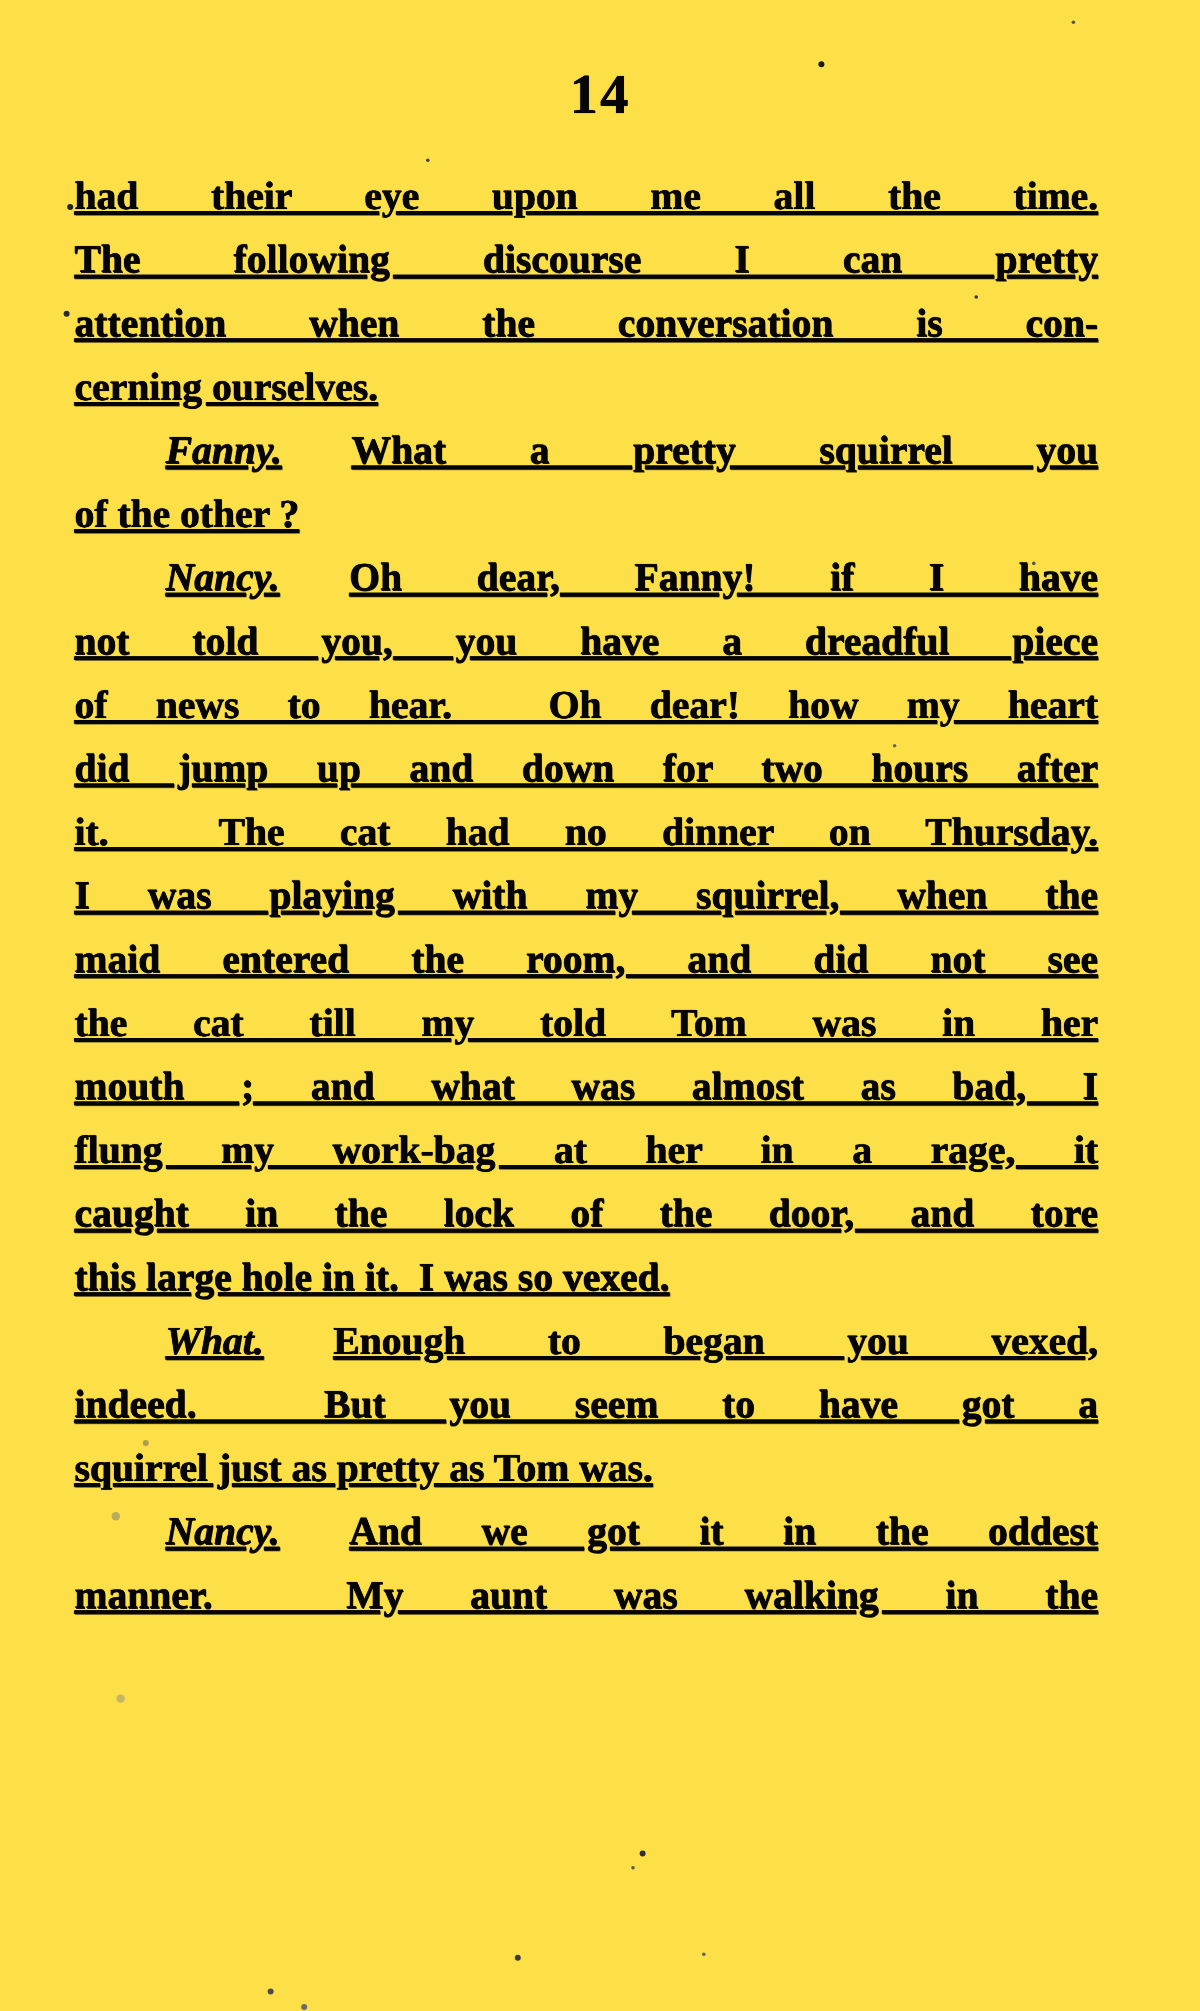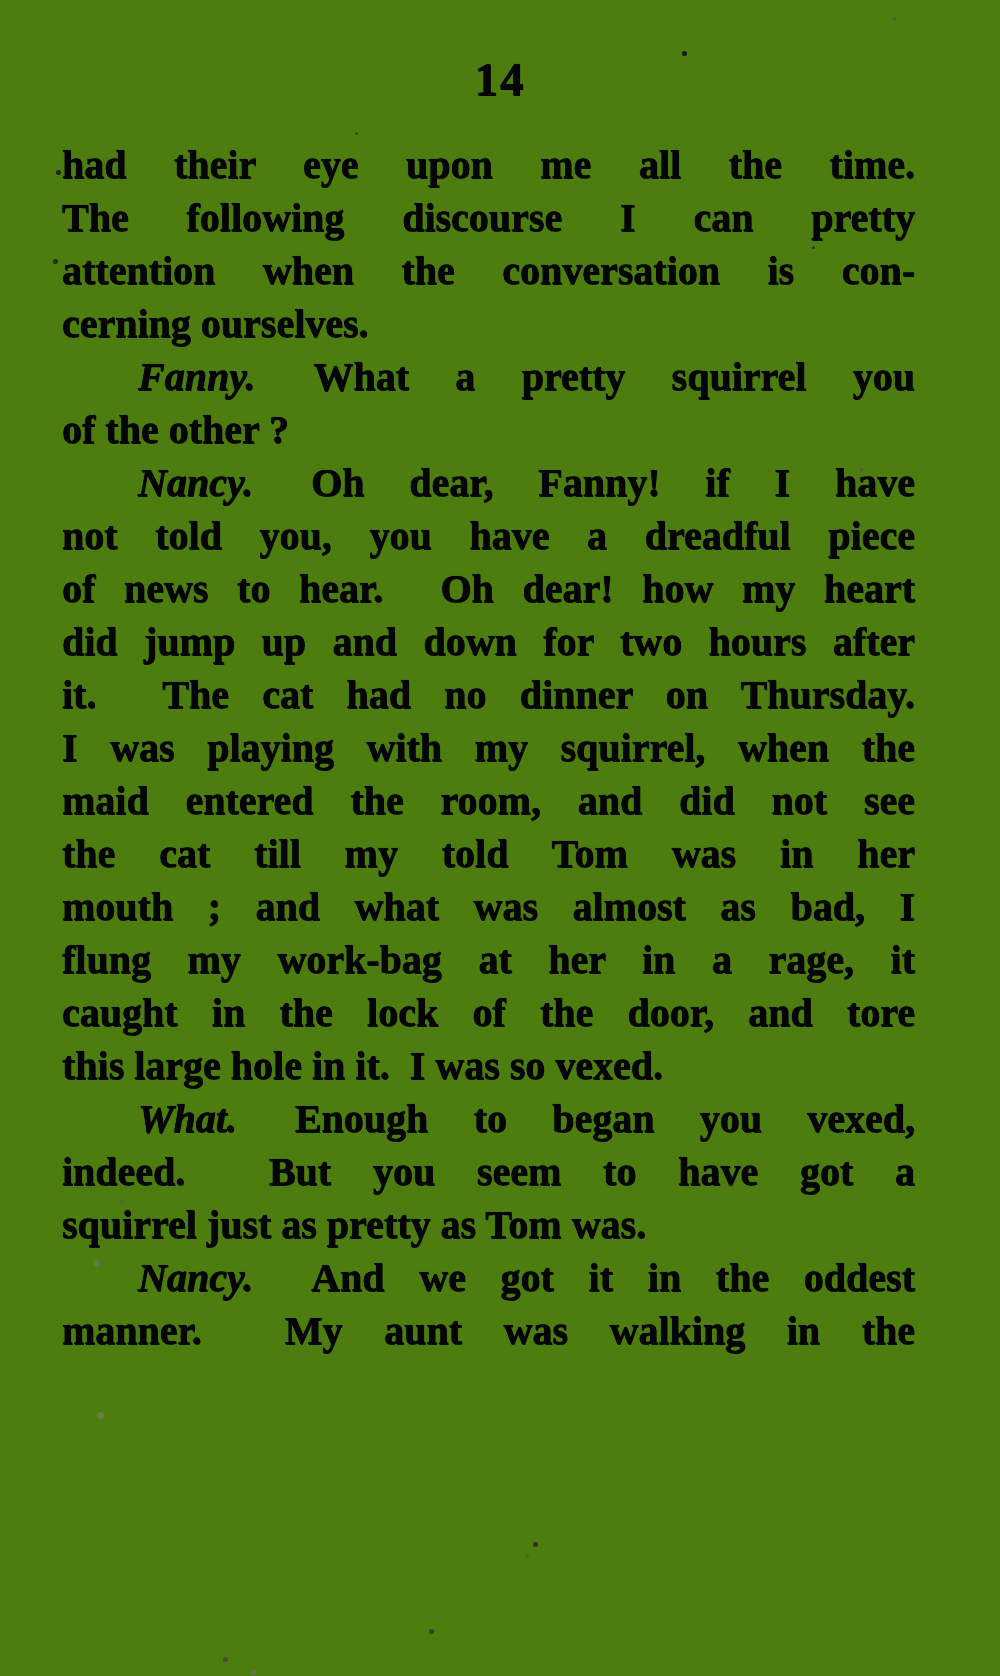--- a/index.html
+++ b/index.html
@@ -5,46 +5,47 @@
   html, body { margin: 0; padding: 0; }
   body {
     width: 1000px; height: 1676px;
     background: #ffffff;
     font-family: "Liberation Serif", "DejaVu Serif", serif;
     position: relative;
     overflow: hidden;
   }
   .page {
     position: absolute; inset: 0;
-    background: #4d7c0f;
+    background: #fde047;
   }
   .page-number {
     position: absolute;
     top: 52px; left: 0; right: 0;
     text-align: center;
     font-size: 47px;
     font-weight: bold;
     color: #060606;
     letter-spacing: 2px;
     text-shadow: 0 0 0.7px #000, 0.5px 0.5px 0 #000;
   }
   .text-block {
     position: absolute;
     left: 62px; top: 138px;
     width: 853px;
   }
   .line {
-    font-size: 40px;
+    font-size: 33px;
     font-weight: bold;
     line-height: 53px;
     height: 53px;
     color: #050505;
     text-align: left;
     white-space: normal;
     text-shadow: 0 0 0.7px #000, 0.5px 0.5px 0 rgba(0,0,0,0.9), -0.3px 0 0 rgba(0,0,0,0.55);
+    text-decoration: underline;
   }
   .line.j {
     text-align: justify;
     text-align-last: justify;
   }
   .indent { display: inline-block; width: 76px; }
   .gap    { display: inline-block; width: 58px; }
   .speaker { font-style: italic; }
   .scan-noise {
     position: absolute; top: 0; left: 0;

